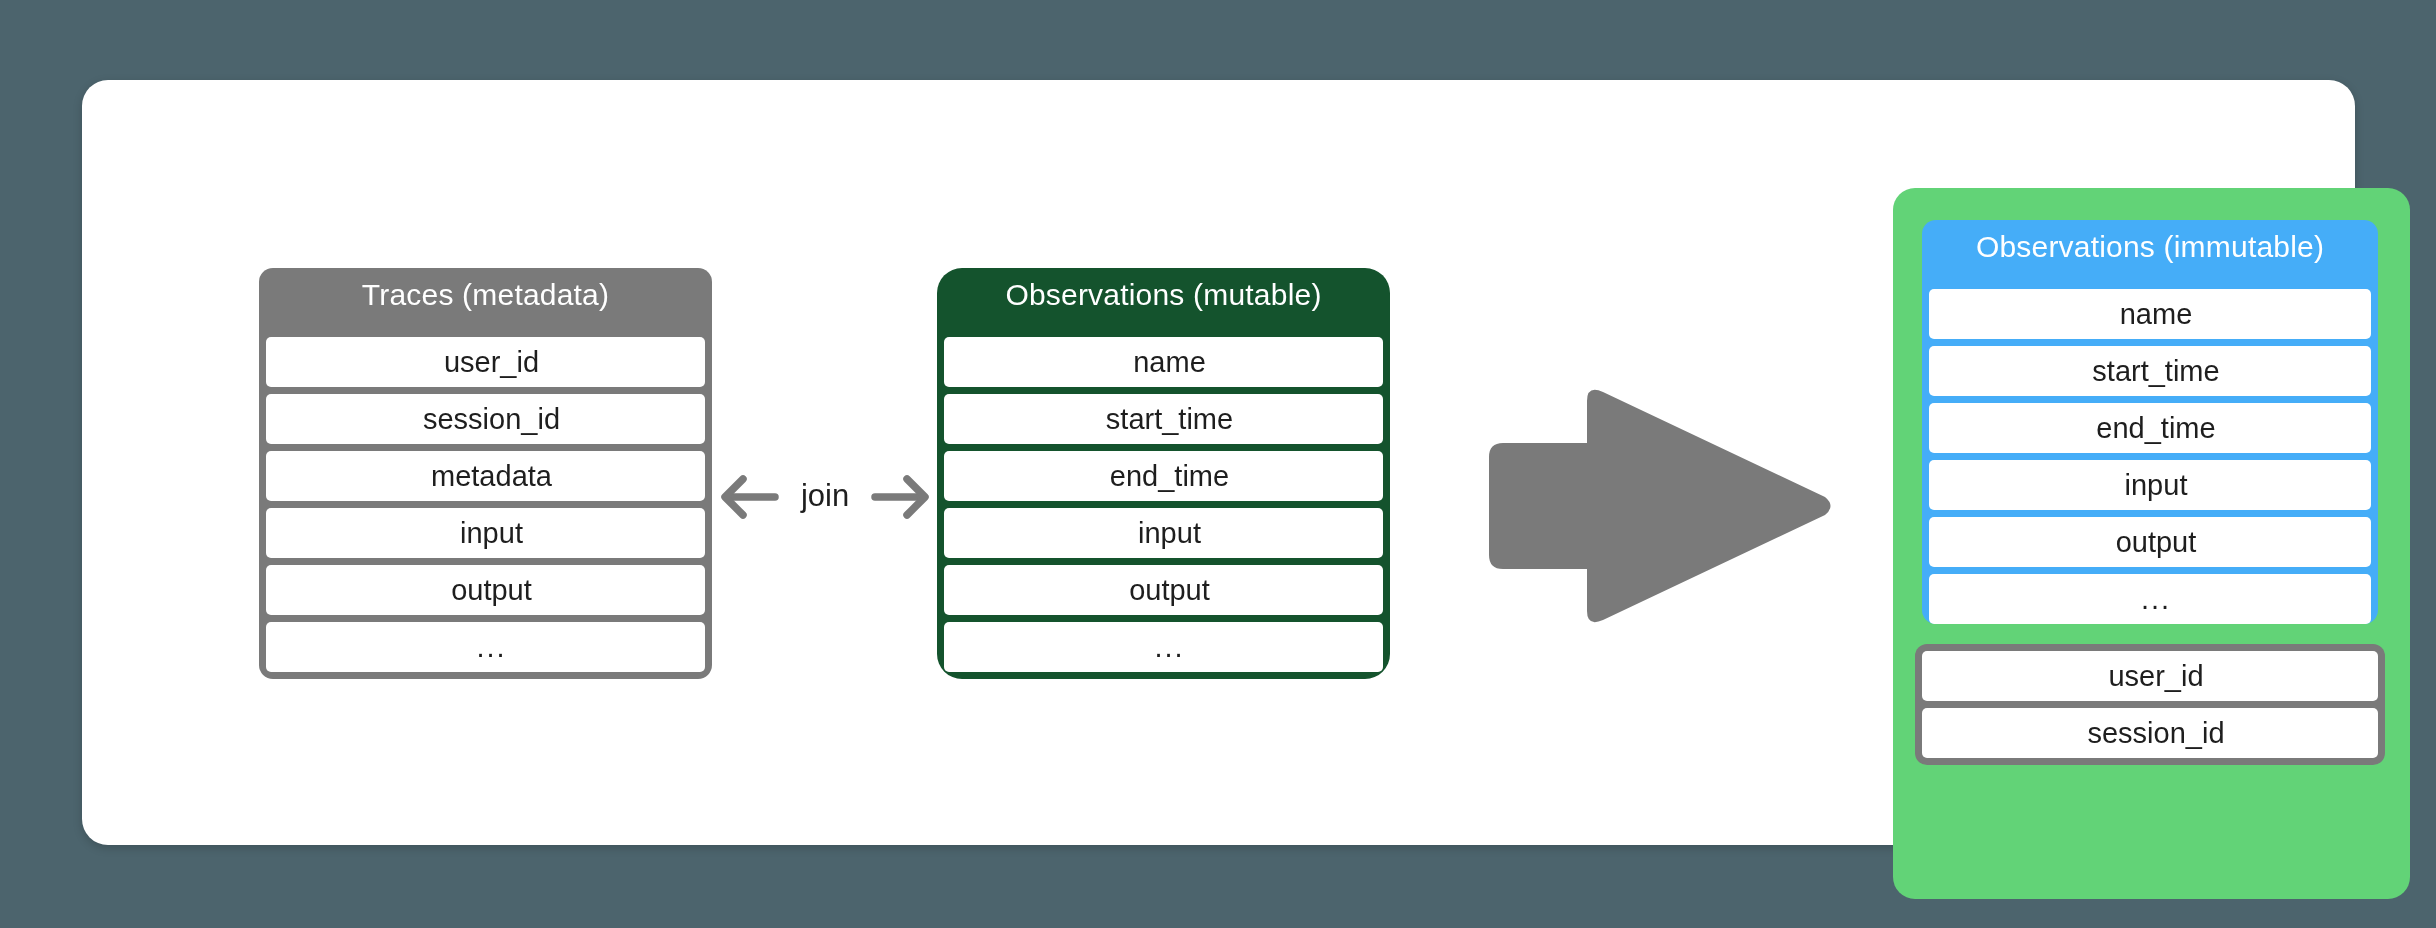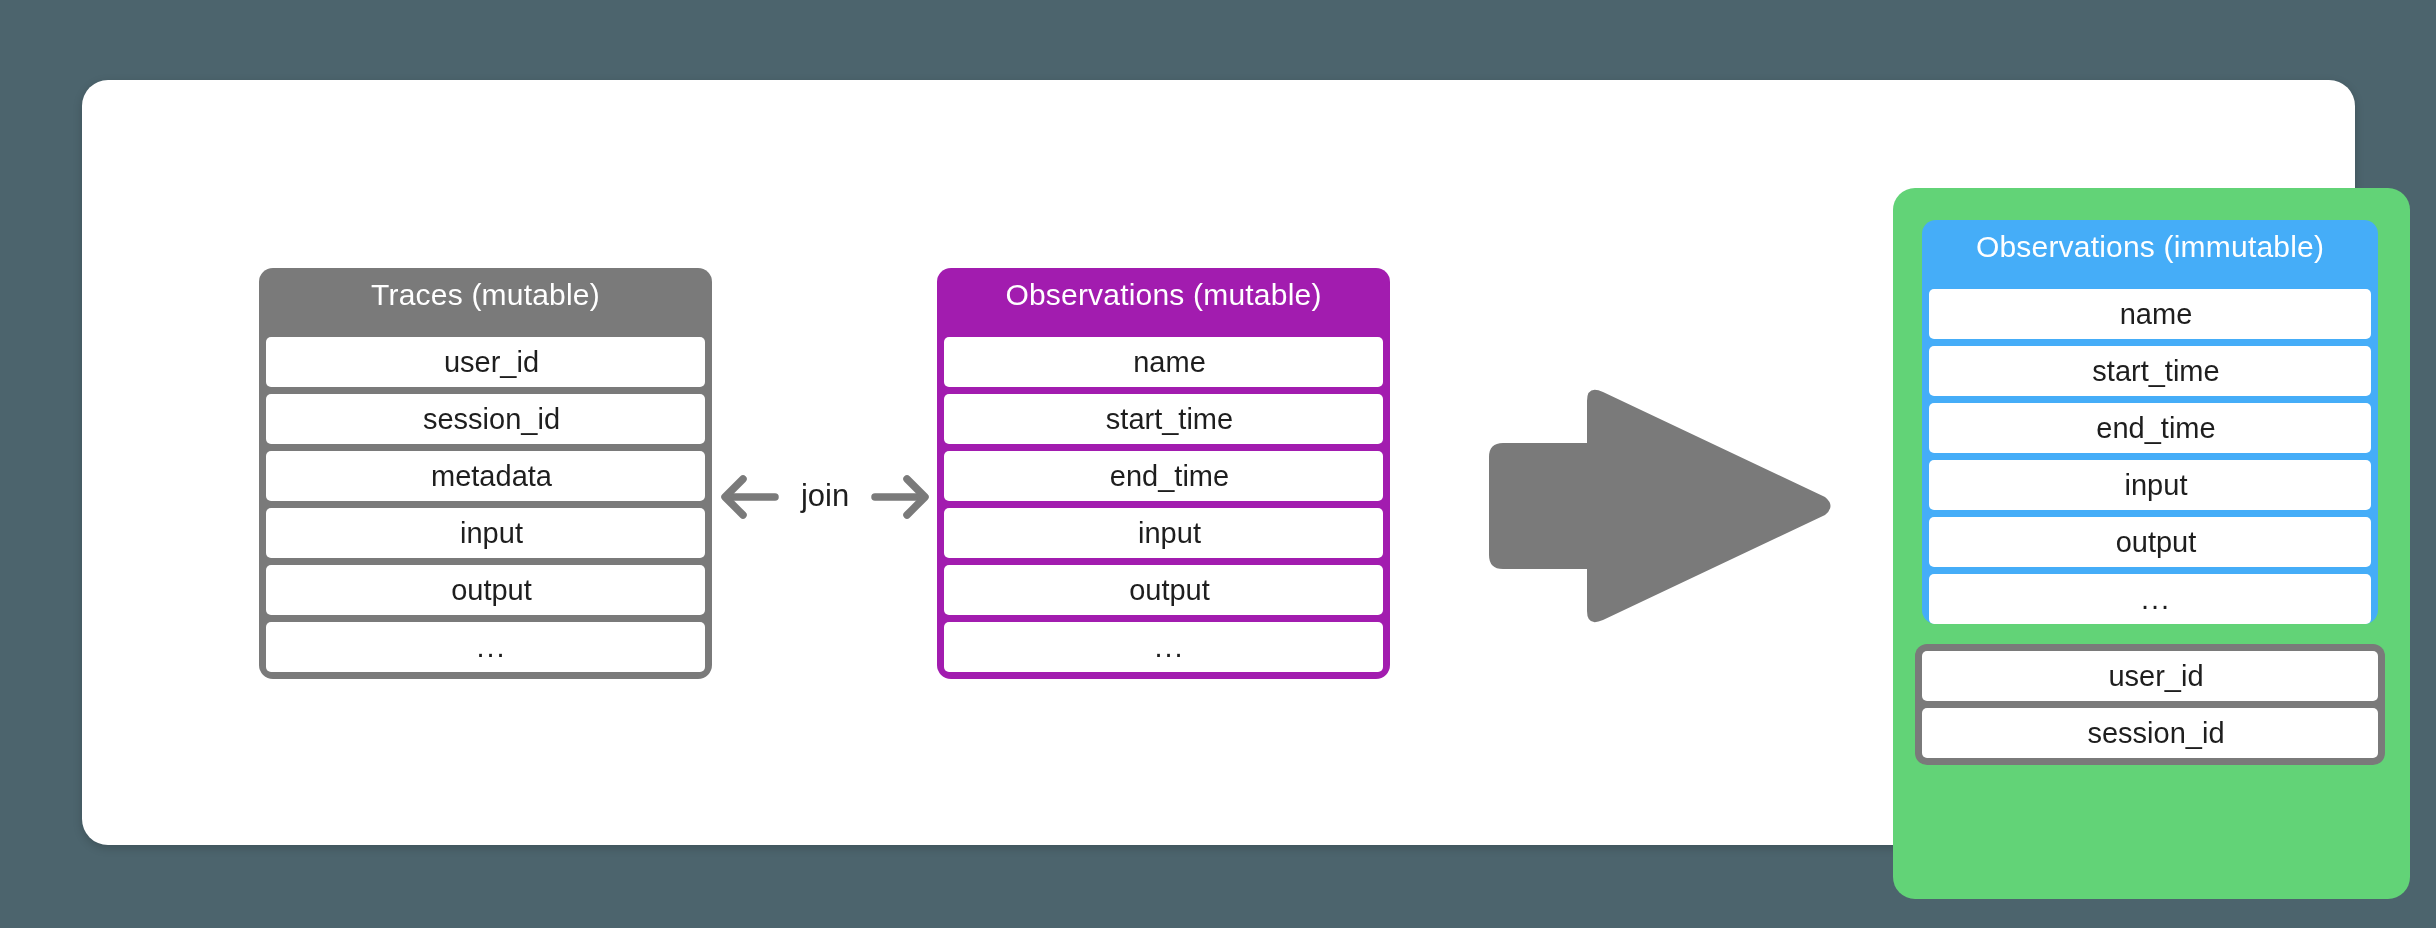--- a/index.html
+++ b/index.html
@@ -27,21 +27,21 @@
   }
 
   
   .tbl {
     position: absolute;
     box-sizing: border-box;
     border-radius: 14px;
     padding: 0 7px 7px 7px;
   }
   .tbl.gray  { background: #7a7a7a; }
-  .tbl.blue  { background: #a21caf; }
+  .tbl.blue  { background: #14532d; border-radius: 25px; }
 
   .tbl-title {
     height: 69px;
     line-height: 53px;
     text-align: center;
     color: #ffffff;
     font-size: 30px;
     letter-spacing: 0.2px;
     white-space: nowrap;
   }
@@ -137,21 +137,21 @@
   #trace-fields-group .tbl-row {
     font-size: 29px;
   }
 </style>
 </head>
 <body>
 
 <div id="canvas-card">
 
   <div class="tbl gray" id="traces-table">
-    <div class="tbl-title">Traces (mutable)</div>
+    <div class="tbl-title">Traces (metadata)</div>
     <div class="tbl-row">user_id</div>
     <div class="tbl-row">session_id</div>
     <div class="tbl-row">metadata</div>
     <div class="tbl-row">input</div>
     <div class="tbl-row">output</div>
     <div class="tbl-row dots">...</div>
   </div>
 
   <div id="join-group">
     <span>

